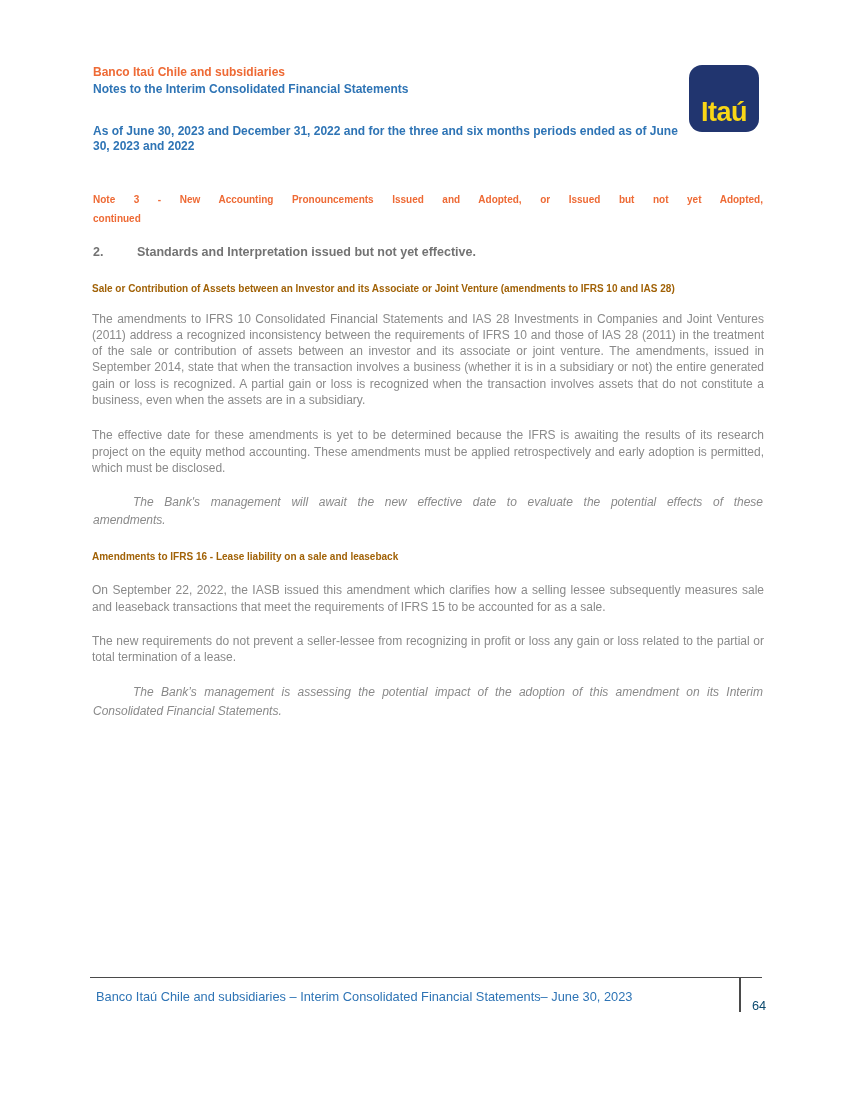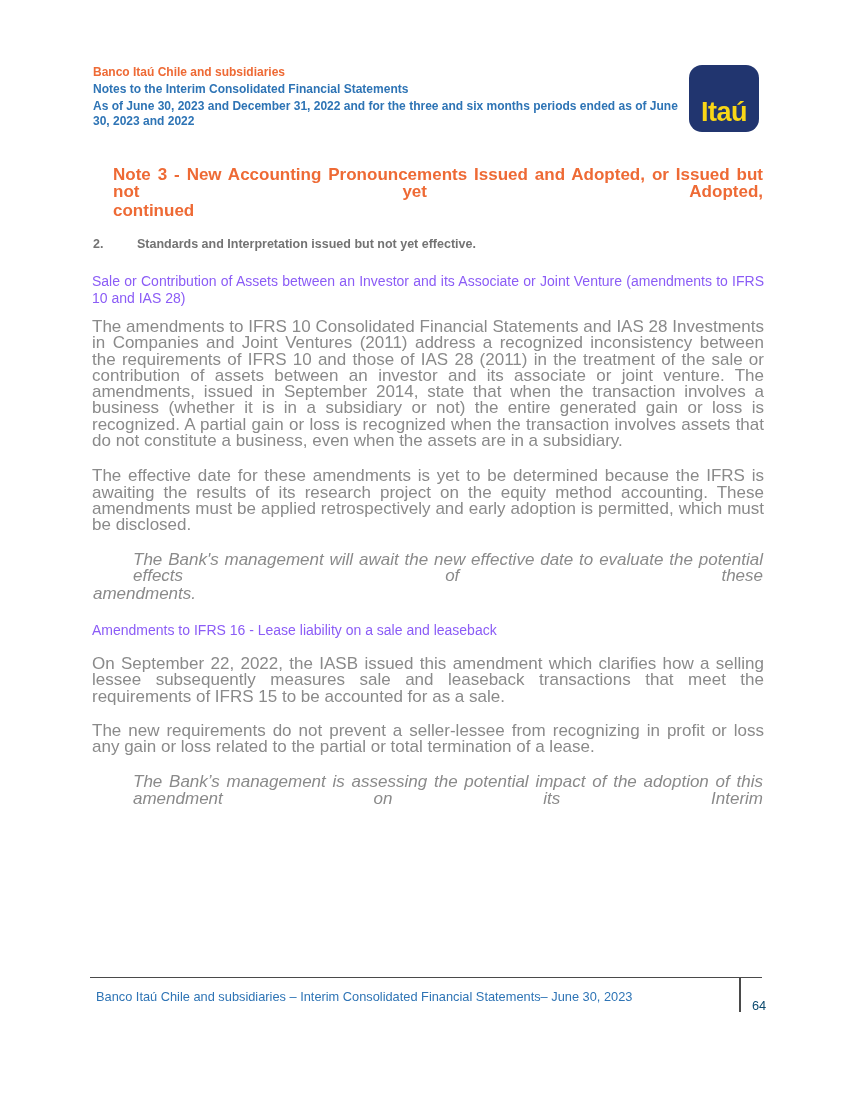--- a/index.html
+++ b/index.html
@@ -20,21 +20,21 @@
   }
   
   .doc-header { position: relative; }
   .hdr-line {
     font-size: 12px;
     font-weight: bold;
     line-height: 15px;
   }
   .hdr-company { color: #EE6A35; }
   .hdr-blue { color: #2E74B5; }
-  .hdr-period { width: 592px; }
+  .hdr-period { width: 592px; margin-top: 25px; }
   .logo-box {
     position: absolute;
     left: 598px;
     top: 2px;
     width: 70px;
     height: 67px;
     background: #21356F;
     border-radius: 13px;
     display: flex;
     align-items: flex-end;
@@ -43,38 +43,38 @@
   }
   .logo-box span {
     color: #F9D616;
     font-size: 27px;
     font-weight: bold;
     line-height: 1;
     letter-spacing: -0.5px;
     margin-top: 8px;
   }
   
-  .note-title { margin-top: 33px; color: #EE6A35; font-weight: bold; font-size: 17px; line-height: 17px; margin-left: 20px; }
+  .note-title { margin-top: 33px; color: #EE6A35; font-weight: bold; font-size: 10px; line-height: 17px; }
   .note-title .jall { text-align: justify; text-align-last: justify; }
   
   .sec2 { margin-top: 14px; display: flex; color: #737373; font-weight: bold; font-size: 12.5px; line-height: 15px; }
   .sec2 .num { width: 44px; flex: 0 0 44px; }
   
   .subheading {
     margin-top: 18px;
-    color: #8b5cf6;
-    font-weight: normal;
-    font-size: 14px;
+    color: #a16207;
+    font-weight: bold;
+    font-size: 10px;
     line-height: 16.5px;
     text-align: justify;
   }
   
   .para {
     color: #8A8A8A;
-    font-size: 17px;
+    font-size: 12px;
     line-height: 16.3px;
     text-align: justify;
   }
   .mt11 { margin-top: 11px; }
   .mt15 { margin-top: 15px; }
   .mt16 { margin-top: 16px; }
   .mt17 { margin-top: 17px; }
   .italic { font-style: italic; }
   .jline { text-align: justify; text-align-last: justify; margin-left: 40px; }
   
@@ -143,20 +143,21 @@
     <div class="para italic mt15">
       <div class="jline">The Bank's management will await the new effective date to evaluate the potential effects of these</div>
       <div>amendments.</div>
     </div>
 
     <div class="subheading mt17">Amendments to IFRS 16 - Lease liability on a sale and leaseback</div>
     <div class="para mt15">On September 22, 2022, the IASB issued this amendment which clarifies how a selling lessee subsequently measures sale and leaseback transactions that meet the requirements of IFRS 15 to be accounted for as a sale.</div>
     <div class="para mt16">The new requirements do not prevent a seller-lessee from recognizing in profit or loss any gain or loss related to the partial or total termination of a lease.</div>
     <div class="para italic mt16">
       <div class="jline">The Bank’s management is assessing the potential impact of the adoption of this amendment on its Interim</div>
+      <div>Consolidated Financial Statements.</div>
     </div>
 
   </div>
 
   <div class="footer-rule"></div>
   <div class="footer-vline"></div>
   <div class="footer-text">Banco Itaú Chile and subsidiaries – Interim Consolidated Financial Statements– June 30, 2023</div>
   <div class="footer-page">64</div>
 </div>
 

